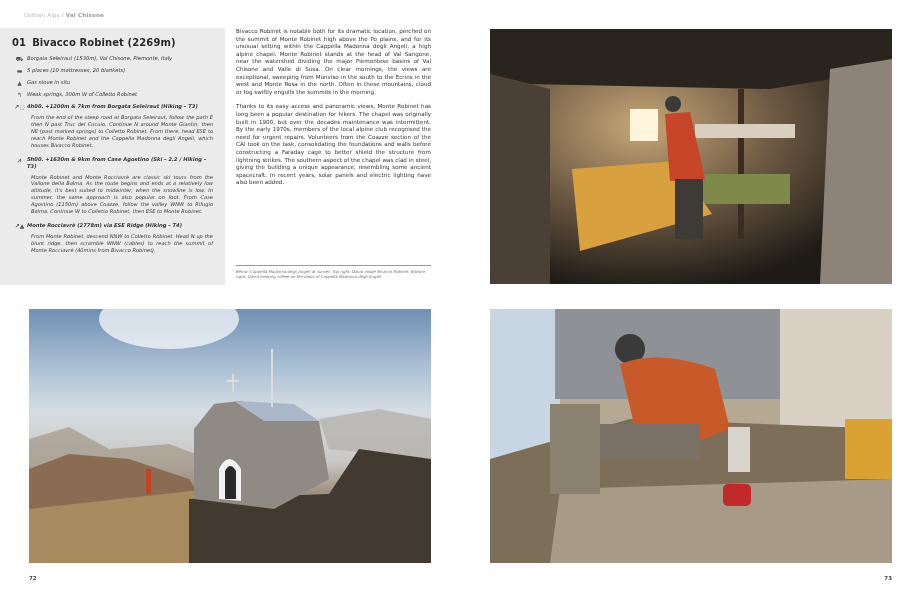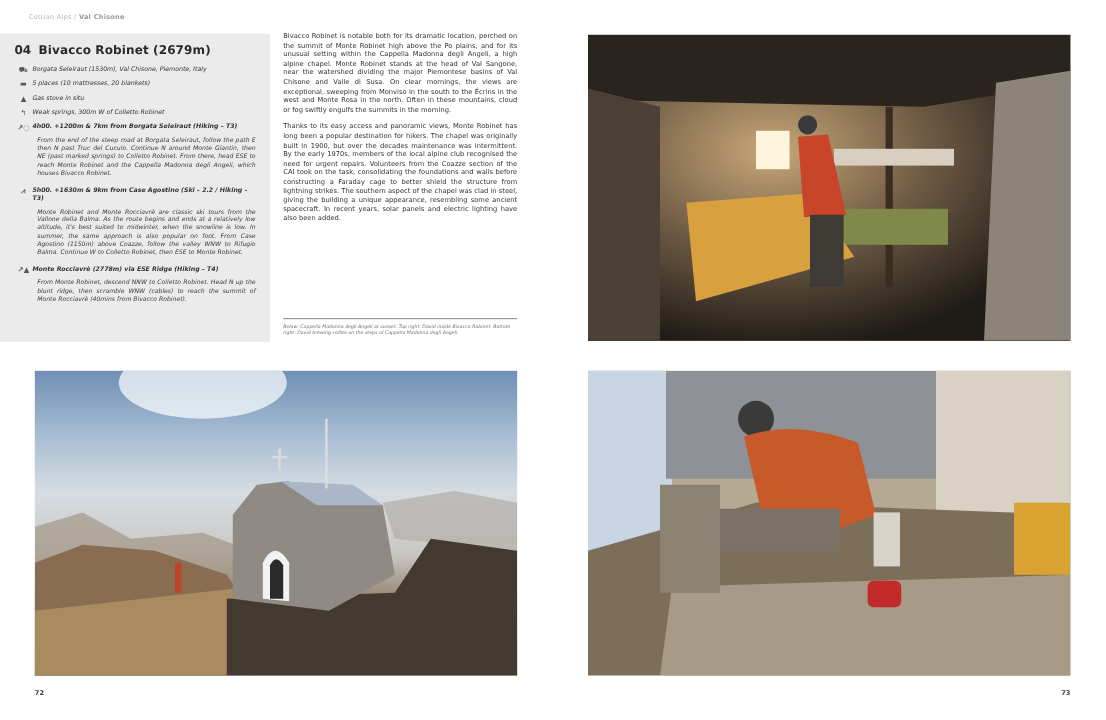--- a/index.html
+++ b/index.html
@@ -34,21 +34,21 @@
   </style>
 </head>
 <body>
 
 <div class="running-head">
   <span>Cottian Alps</span><span class="sep">/</span><span class="cur">Val Chisone</span>
 </div>
 
 <div class="infobox">
   <h1>
-    <span class="num">04</span><span>Bivacco Robinet (2679m)</span>
+    <span class="num">01</span><span>Bivacco Robinet (2269m)</span>
   </h1>
 
   <div class="fact">
     <span class="ico">⛟</span>
     <span>Borgata Seleiraut (1530m), Val Chisone, Piemonte, Italy</span>
   </div>
   <div class="fact">
     <span class="ico">▬</span>
     <span>5 places (10 mattresses, 20 blankets)</span>
   </div>

